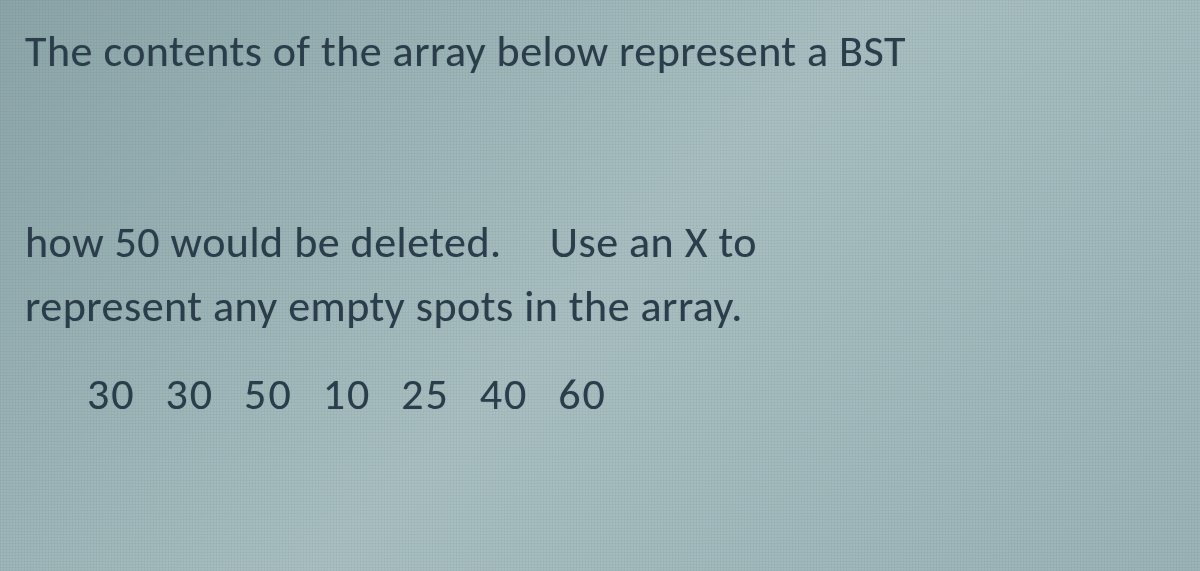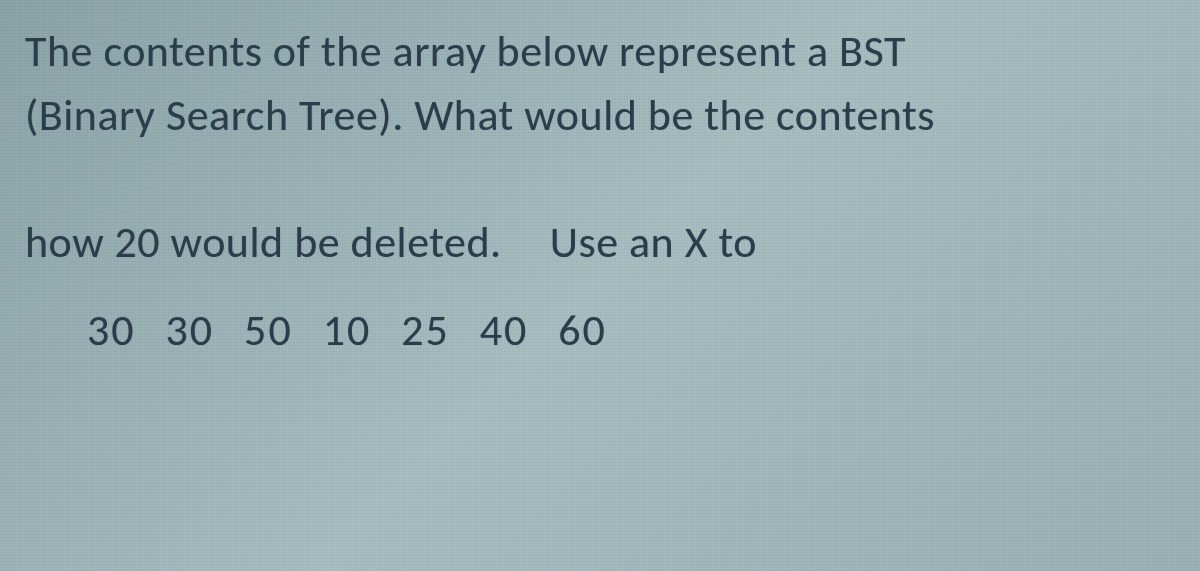--- a/index.html
+++ b/index.html
@@ -41,18 +41,19 @@
     .spaced {
       display: inline-block;
       width: 48px;
     }
   </style>
 </head>
 <body>
 
 <div class="question-text">
   <span>The contents of the array below represent a BST</span><br>
-  <span>(Binary Search Tree). What would be the contents</span><br>
   <br>
-  <span>how 20 would be deleted.</span><span class="spaced"></span><span>Use an X to</span><br>
+  <br>
+  <span>how 50 would be deleted.</span><span class="spaced"></span><span>Use an X to</span><br>
+  <span>represent any empty spots in the array.</span>
 </div>
 
 <div class="array-data">30 30 50 10 25 40 60</div>
 
 </body></html>

